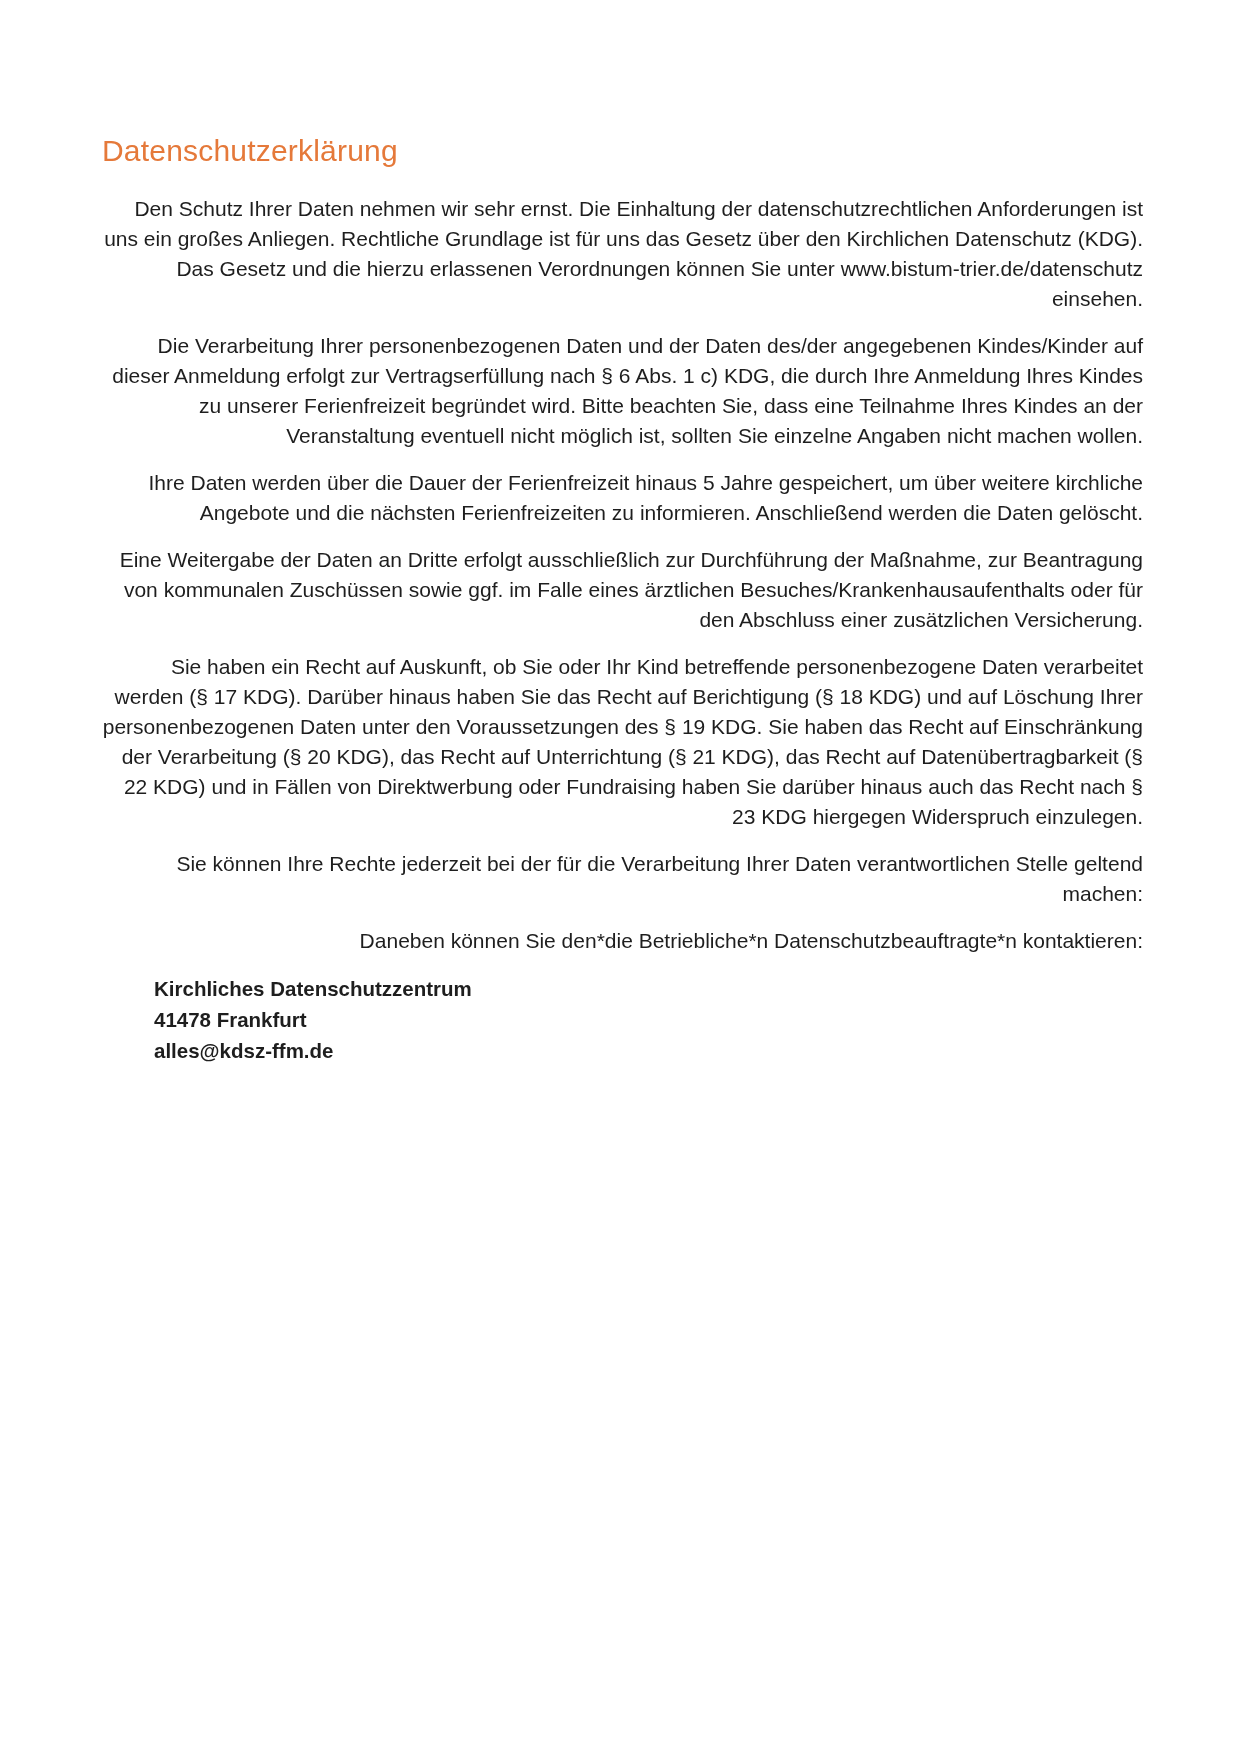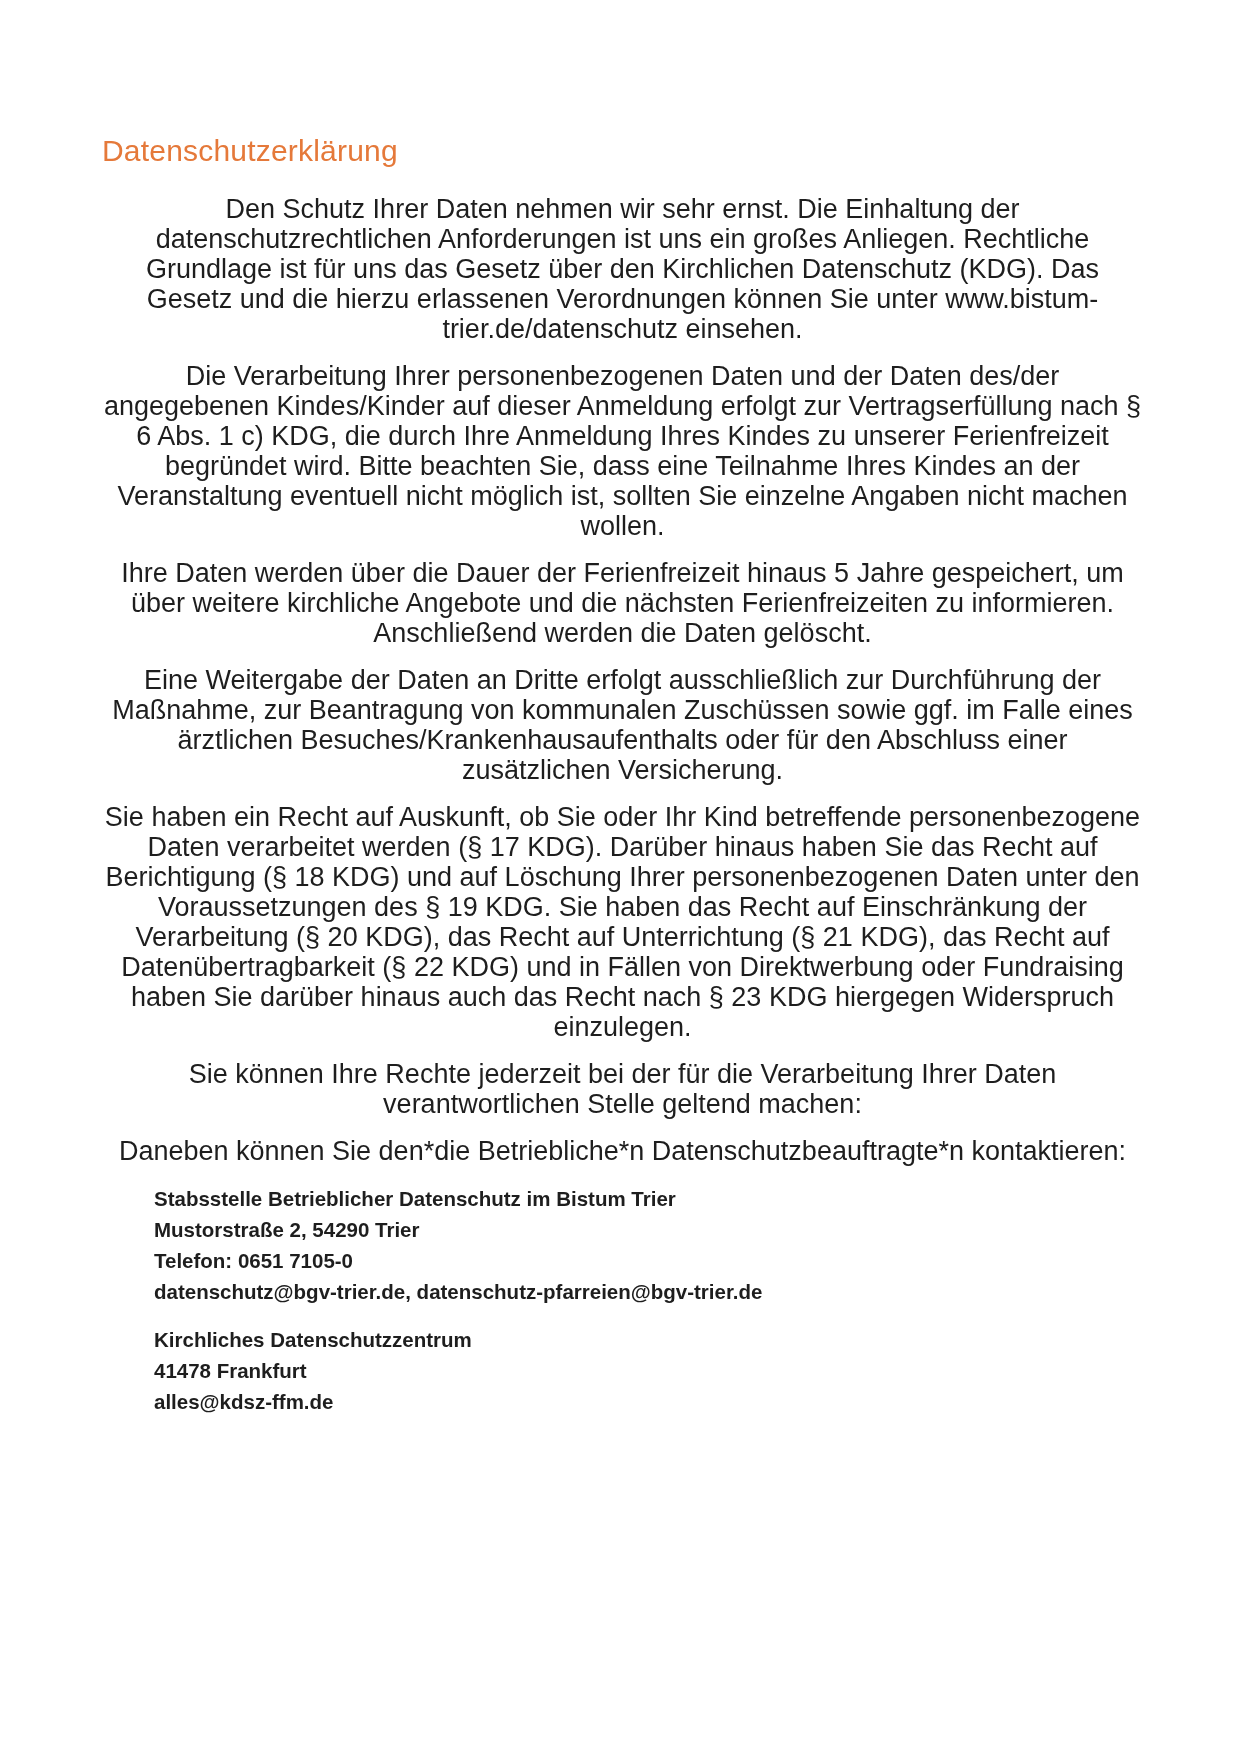--- a/index.html
+++ b/index.html
@@ -22,25 +22,25 @@
     background: #ffffff;
   }
   .doc-title {
     font-size: 30px;
     line-height: 34px;
     font-weight: 400;
     margin: 0 0 26px 0;
     letter-spacing: 0.2px;
   }
   .para {
-    font-size: 27px;
+    font-size: 21px;
     line-height: 30px;
     margin: 0 0 17px 0;
     font-weight: 400;
-    text-align: center;
+    text-align: right;
   }
   .contact-block {
     margin: 0 0 17px 52px;
   }
   .contact-line {
     font-size: 20.5px;
     line-height: 31px;
     font-weight: 700;
   }
 </style>
@@ -59,26 +59,20 @@
 
   <p class="para">Eine Weitergabe der Daten an Dritte erfolgt ausschließlich zur Durchführung der Maßnahme, zur Beantragung von kommunalen Zuschüssen sowie ggf. im Falle eines ärztlichen Besuches/Krankenhausaufenthalts oder für den Abschluss einer zusätzlichen Versicherung.</p>
 
   <p class="para">Sie haben ein Recht auf Auskunft, ob Sie oder Ihr Kind betreffende personenbezogene Daten verarbeitet werden (§ 17 KDG). Darüber hinaus haben Sie das Recht auf Berichtigung (§ 18 KDG) und auf Löschung Ihrer personenbezogenen Daten unter den Voraussetzungen des § 19 KDG. Sie haben das Recht auf Einschränkung der Verarbeitung (§ 20 KDG), das Recht auf Unterrichtung (§ 21 KDG), das Recht auf Datenübertragbarkeit (§ 22 KDG) und in Fällen von Direktwerbung oder Fundraising haben Sie darüber hinaus auch das Recht nach § 23 KDG hiergegen Widerspruch einzulegen.</p>
 
   <p class="para">Sie können Ihre Rechte jederzeit bei der für die Verarbeitung Ihrer Daten verantwortlichen Stelle geltend machen:</p>
 
 
   <p class="para">Daneben können Sie den*die Betriebliche*n Datenschutzbeauftragte*n kontaktieren:</p>
 
-  <div class="contact-block">
-    <div class="contact-line">Stabsstelle Betrieblicher Datenschutz im Bistum Trier</div>
-    <div class="contact-line">Mustorstraße 2, 54290 Trier</div>
-    <div class="contact-line">Telefon: 0651 7105-0</div>
-    <div class="contact-line">datenschutz@bgv-trier.de, datenschutz-pfarreien@bgv-trier.de</div>
-  </div>
 
 
   <div class="contact-block">
     <div class="contact-line">Kirchliches Datenschutzzentrum</div>
     <div class="contact-line">41478 Frankfurt</div>
     <div class="contact-line">alles@kdsz-ffm.de</div>
   </div>
 
 </div>
 

